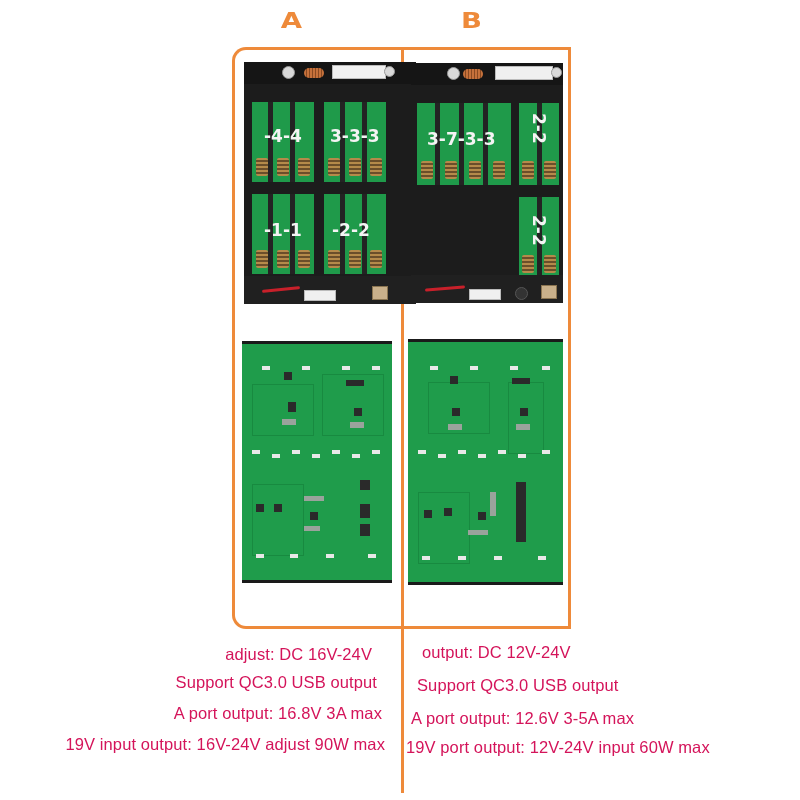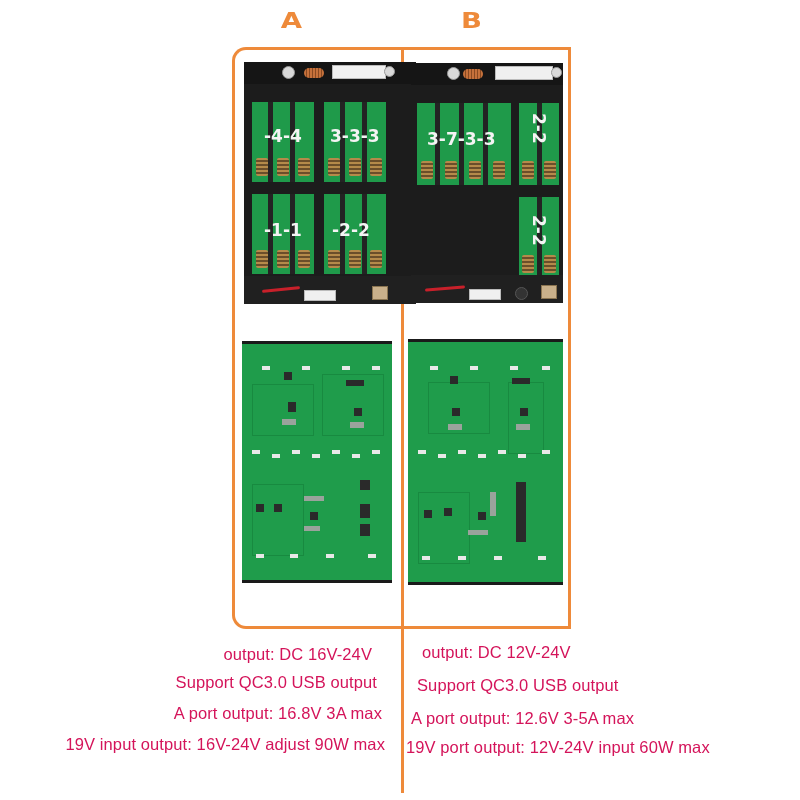--- a/index.html
+++ b/index.html
@@ -184,21 +184,21 @@
   <div class="pad" style="left:22px;top:24px"></div>
     <div class="pad" style="left:62px;top:24px"></div>
     <div class="pad" style="left:102px;top:24px"></div>
     <div class="pad" style="left:134px;top:24px"></div>
   <div class="pad" style="left:14px;top:214px"></div>
     <div class="pad" style="left:50px;top:214px"></div>
     <div class="pad" style="left:86px;top:214px"></div>
     <div class="pad" style="left:130px;top:214px"></div>
 </div>
 
-<div class="spec right" style="right:428px;top:645px;">output: DC 16V-24V</div>
+<div class="spec right" style="right:428px;top:645px;">adjust: DC 16V-24V</div>
 <div class="spec right" style="right:423px;top:673px;">Support QC3.0 USB output</div>
 <div class="spec right" style="right:418px;top:704px;">A port output: 16.8V 3A max</div>
 <div class="spec right" style="right:415px;top:735px;">19V input output: 16V-24V adjust 90W max</div>
 
 <div class="spec" style="left:422px;top:643px;">output: DC 12V-24V</div>
 <div class="spec" style="left:417px;top:676px;">Support QC3.0 USB output</div>
 <div class="spec" style="left:411px;top:709px;">A port output: 12.6V 3-5A max</div>
 <div class="spec" style="left:406px;top:738px;">19V port output: 12V-24V input 60W max</div>
 
 </body></html>

